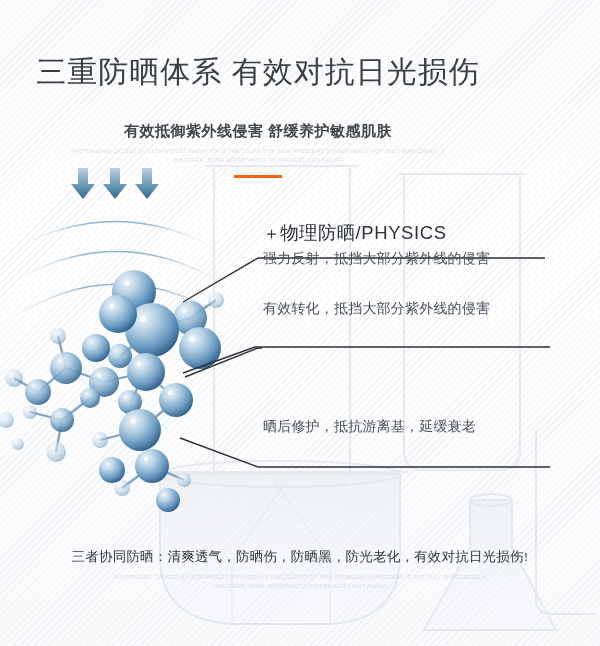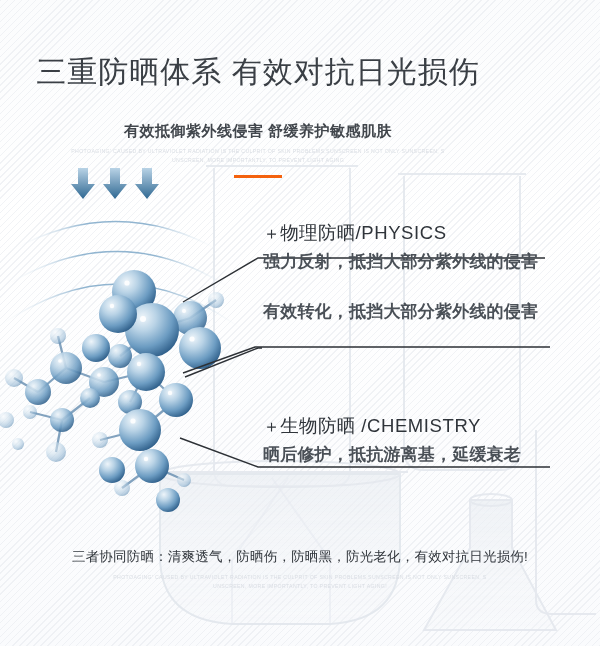--- a/index.html
+++ b/index.html
@@ -38,28 +38,27 @@
   }
   
   .feature{position:absolute;left:263px;}
   .feat-title{
     font-size:18.5px;color:#2f343a;font-weight:400;white-space:nowrap;
     letter-spacing:.3px;
   }
   .feat-title .plus{font-size:17px;}
   .feat-title .en{font-family:"Liberation Sans",sans-serif;letter-spacing:.6px;}
   .feat-desc{
-    margin-top:5px;font-size:17px;color:#4a5057;white-space:nowrap;
+    margin-top:5px;font-size:14px;color:#4a5057;white-space:nowrap;
     letter-spacing:.2px;
-    font-weight:bold;
   }
   
   .summary{position:absolute;left:0;top:548px;width:600px;text-align:center;}
   .sum-text{
-    font-size:13.5px;color:#31363c;letter-spacing:.2px;white-space:nowrap;
+    font-size:13.5px;color:#31363c;letter-spacing:.2px;white-space:nowrap;font-family:Liberation Serif, serif;
   }
   .sum-eng{margin-top:7px;}
   svg.layer{position:absolute;left:0;top:0;width:600px;height:646px;
             pointer-events:none;}
 </style>
 </head>
 <body>
 
 <div id="page">
 
@@ -230,23 +229,20 @@
       <span class="plus">＋</span><span>物理防晒</span><span class="en">/PHYSICS</span>
     </div>
     <div class="feat-desc">强力反射，抵挡大部分紫外线的侵害</div>
   </div>
 
   <div class="feature" style="top:295px;">
     <div class="feat-desc">有效转化，抵挡大部分紫外线的侵害</div>
   </div>
 
   <div class="feature" style="top:413px;">
-    <div class="feat-title">
-      <span class="plus">＋</span><span>生物防晒</span><span class="en"> /CHEMISTRY</span>
-    </div>
     <div class="feat-desc">晒后修护，抵抗游离基，延缓衰老</div>
   </div>
 
   <div class="summary">
     <div class="sum-text">三者协同防晒：清爽透气，防晒伤，防晒黑，防光老化，有效对抗日光损伤!</div>
     <div class="sum-eng">
       <div class="eng-line">PHOTOAGING' CAUSED BY ULTRAVIOLET RADIATION IS THE CULPRIT OF SKIN PROBLEMS,SUNSCREEN IS NOT ONLY SUNSCREEN, S</div>
       <div class="eng-line">UNSCREEN, MORE IMPORTANTLY, TO PREVENT LIGHT AGING!</div>
     </div>
   </div>

